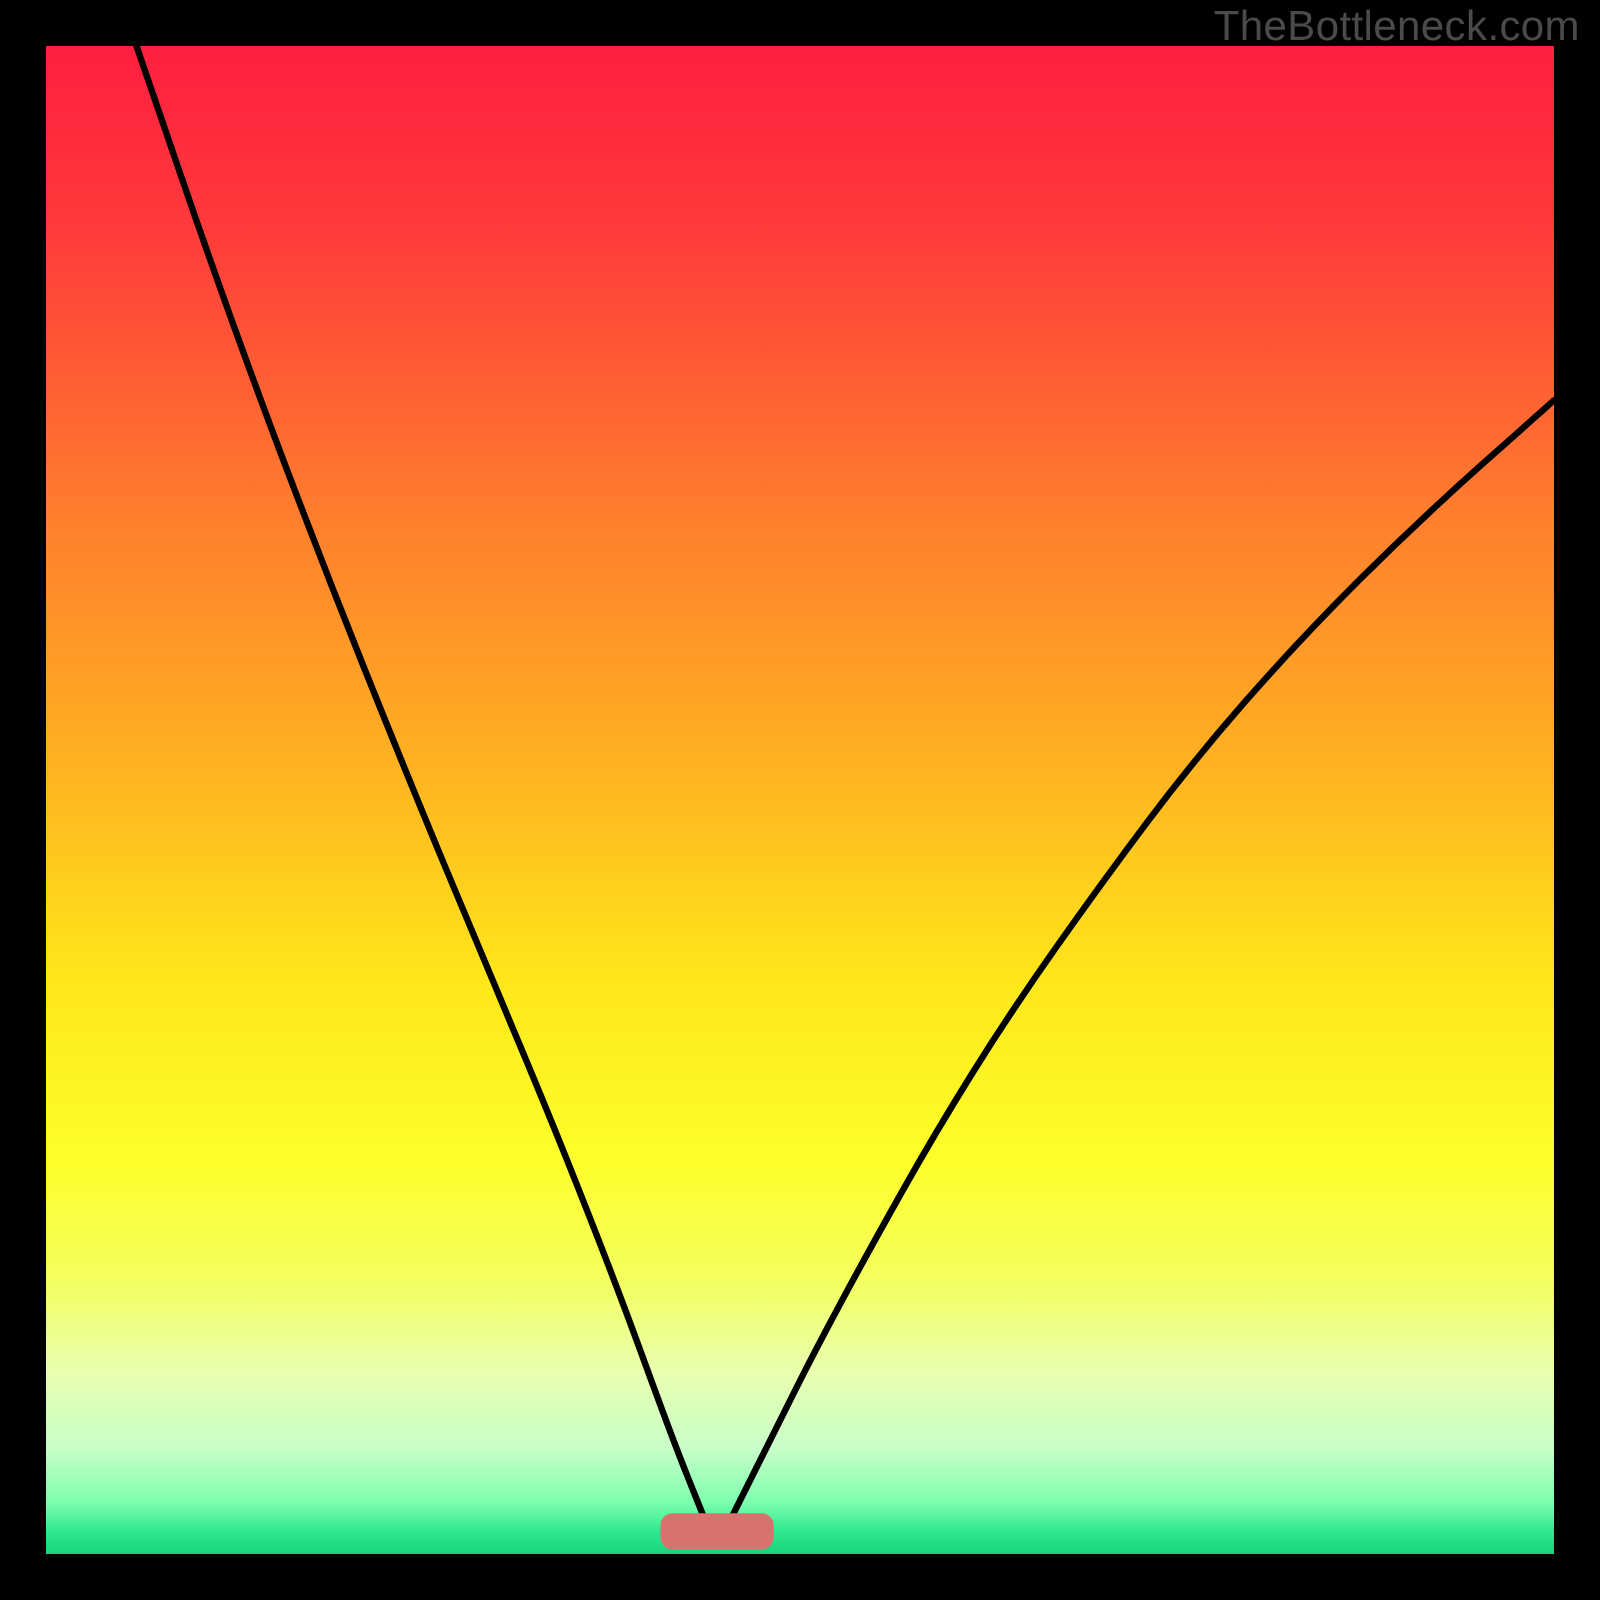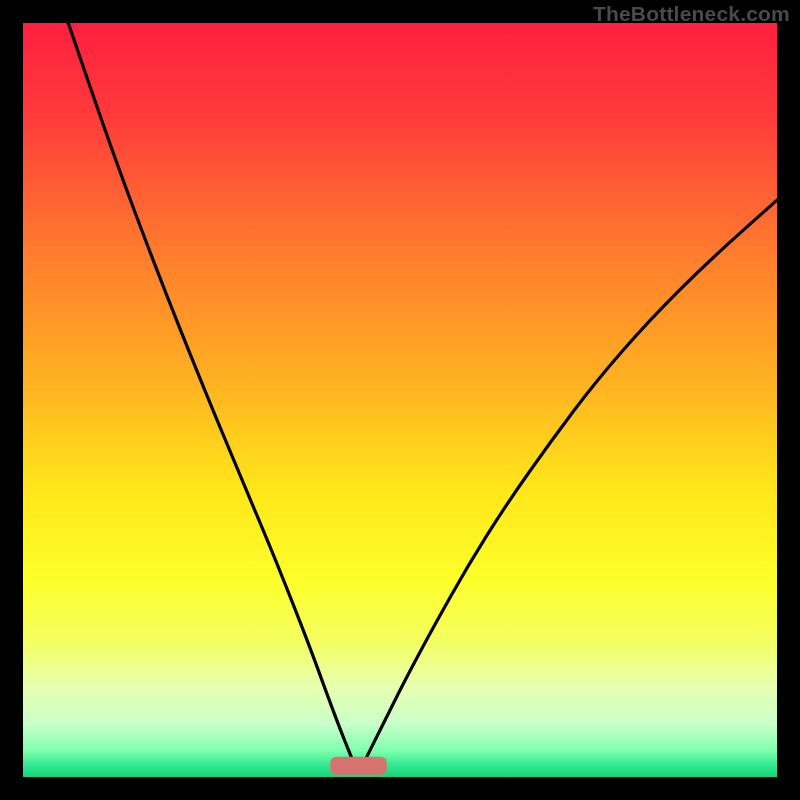--- a/index.html
+++ b/index.html
@@ -18,21 +18,21 @@
     width: 754px;
     height: 754px;
     overflow: hidden;
   }
   .watermark {
     position: absolute;
     top: 2px;
     right: 10px;
     color: #4a4a4a;
     font-size: 21px;
-    font-weight: 700;
+    font-weight: 400;
     letter-spacing: 0.2px;
     z-index: 20;
   }
   svg { display: block; }
 </style>
 </head>
 <body>
 
 <div class="watermark">TheBottleneck.com</div>
 

